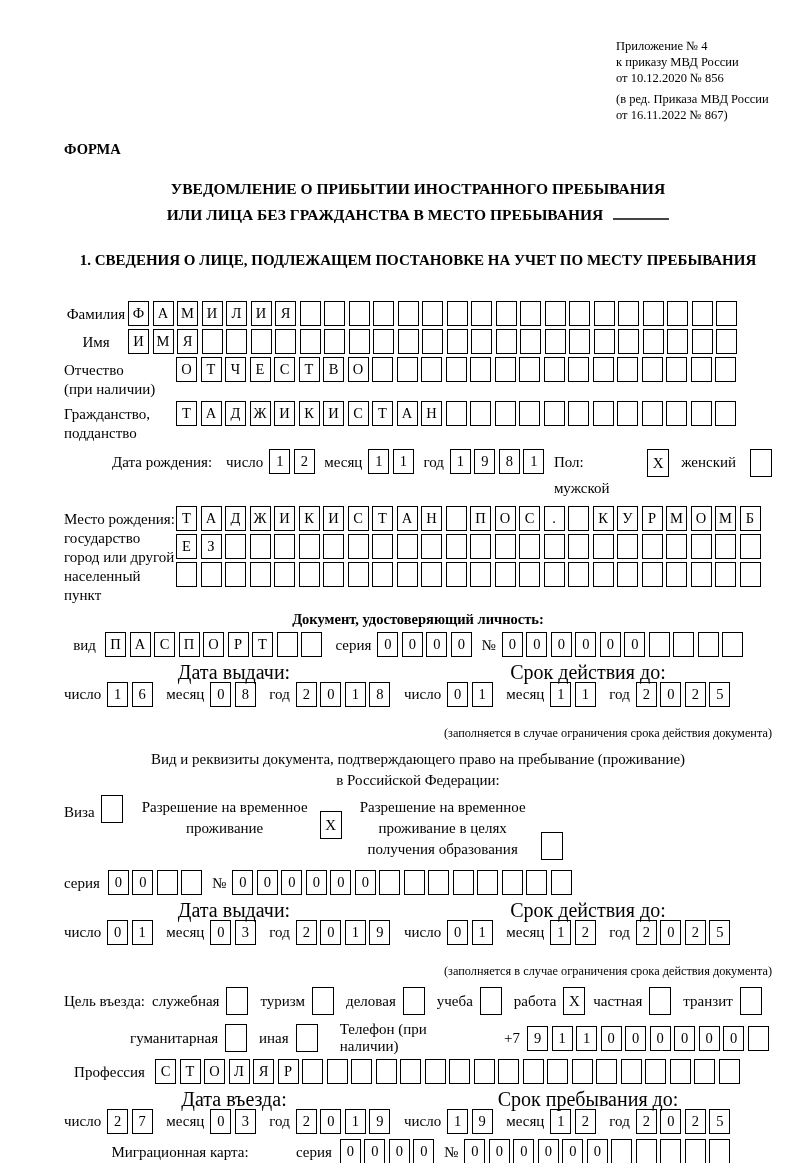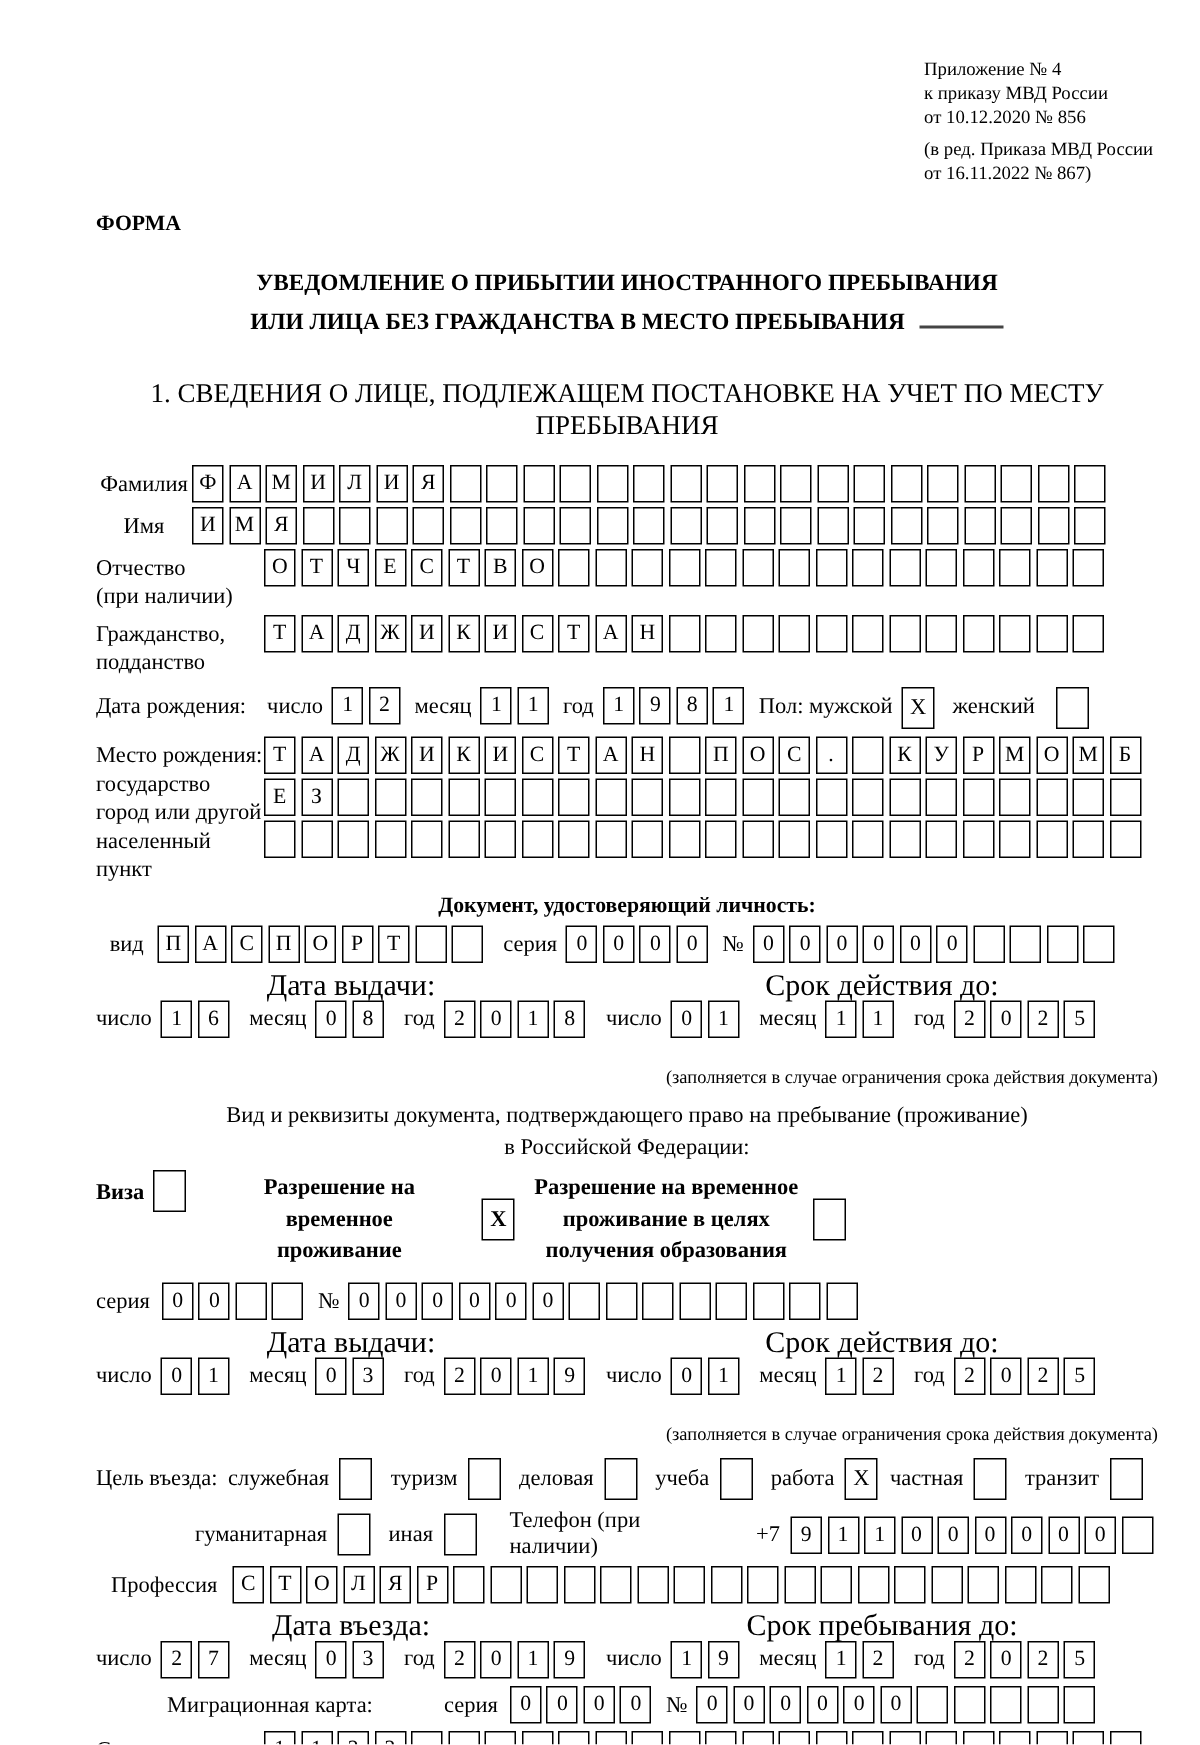--- a/index.html
+++ b/index.html
@@ -6,21 +6,21 @@
   .page{width:800px;height:1163px;background:#fff;color:#000;
     font-family:"Liberation Serif","DejaVu Serif",serif;font-size:15px;
     box-sizing:border-box;padding:38px 28px 0 64px;overflow:hidden;position:relative;}
   .pre{white-space:pre-line;}
   
   .hdr{margin-left:552px;font-size:12.5px;line-height:16px;}
   .hdr .gap{height:5px;}
   .forma{font-weight:bold;font-size:14.5px;margin-top:18px;padding-right:4px;}
   .title{margin-top:18px;text-align:center;font-weight:bold;font-size:15.5px;line-height:26px;}
   .blank-line{display:inline-block;width:56px;border-bottom:2px solid #444;margin-left:10px;vertical-align:baseline;}
-  .sect{margin-top:24px;margin-bottom:16px;text-align:center;font-weight:normal;font-size:18px;}
+  .sect{margin-top:24px;margin-bottom:32px;text-align:center;font-weight:bold;font-size:15px;}
   
   .boxes{display:inline-flex;flex-wrap:nowrap;}
   .cell{display:inline-block;width:19px;height:23px;border:1.5px solid #000;margin-right:3.5px;
     text-align:center;line-height:23px;font-size:14.5px;flex:none;}
   .cbx{display:inline-block;width:20px;height:26px;border:1.5px solid #000;text-align:center;
     line-height:26px;font-size:15px;flex:none;}
   
   .row{display:flex;align-items:flex-start;margin-bottom:2px;}
   .lbl{line-height:26px;flex:none;text-align:center;}
   .w64{width:64px;} .w41{width:41px;} .w91{width:91px;} .w230{width:232px;}
@@ -33,21 +33,21 @@
   .dcol-l{width:340px;flex:none;}
   .dcol-r{flex:1;}
   .dhead{text-align:center;font-size:20px;line-height:18px;}
   .dline{display:flex;align-items:center;margin-top:1px;}
   .dline .t{margin-right:6px;}
   .dline .grp{margin-right:10px;}
   .note{font-size:12.3px;text-align:right;margin-top:19px;line-height:15px;}
   
   .resline{line-height:21px;text-align:center;}
   .opts{display:flex;align-items:flex-start;margin-top:4px;}
-  .opt{display:flex;align-items:center;font-weight:bold;}
+  .opt{display:flex;align-items:flex-end;}
   .opt .opt-label{line-height:21px;padding-top:2px;}
   .opt .center2{text-align:center;width:172px;}
   .opt .center3{text-align:center;width:178px;}
   .opt .cbx{margin-left:9px;}
   
   .prow{display:flex;align-items:center;margin-top:6px;}
   .prow .t{margin-right:7px;}
   .prow .cbx{margin-right:12px;}
 </style>
 </head>
@@ -190,21 +190,21 @@
         <span class="cell"></span>
         <span class="cell"></span>
         <span class="cell"></span>
         <span class="cell"></span>
         <span class="cell"></span>
         <span class="cell"></span>
         <span class="cell"></span>
       </span>
   </div>
 
-  <div class="row" style="margin-top:6px;">
+  <div class="row" style="margin-top:6px;margin-left:48px;">
     <span class="lbl">Дата рождения:</span>
     <span class="inline-lbl" style="margin-left:14px;">число</span>
     <span class="boxes">
         <span class="cell">1</span>
         <span class="cell">2</span>
       </span>
     <span class="inline-lbl">месяц</span>
     <span class="boxes">
         <span class="cell">1</span>
         <span class="cell">1</span>

